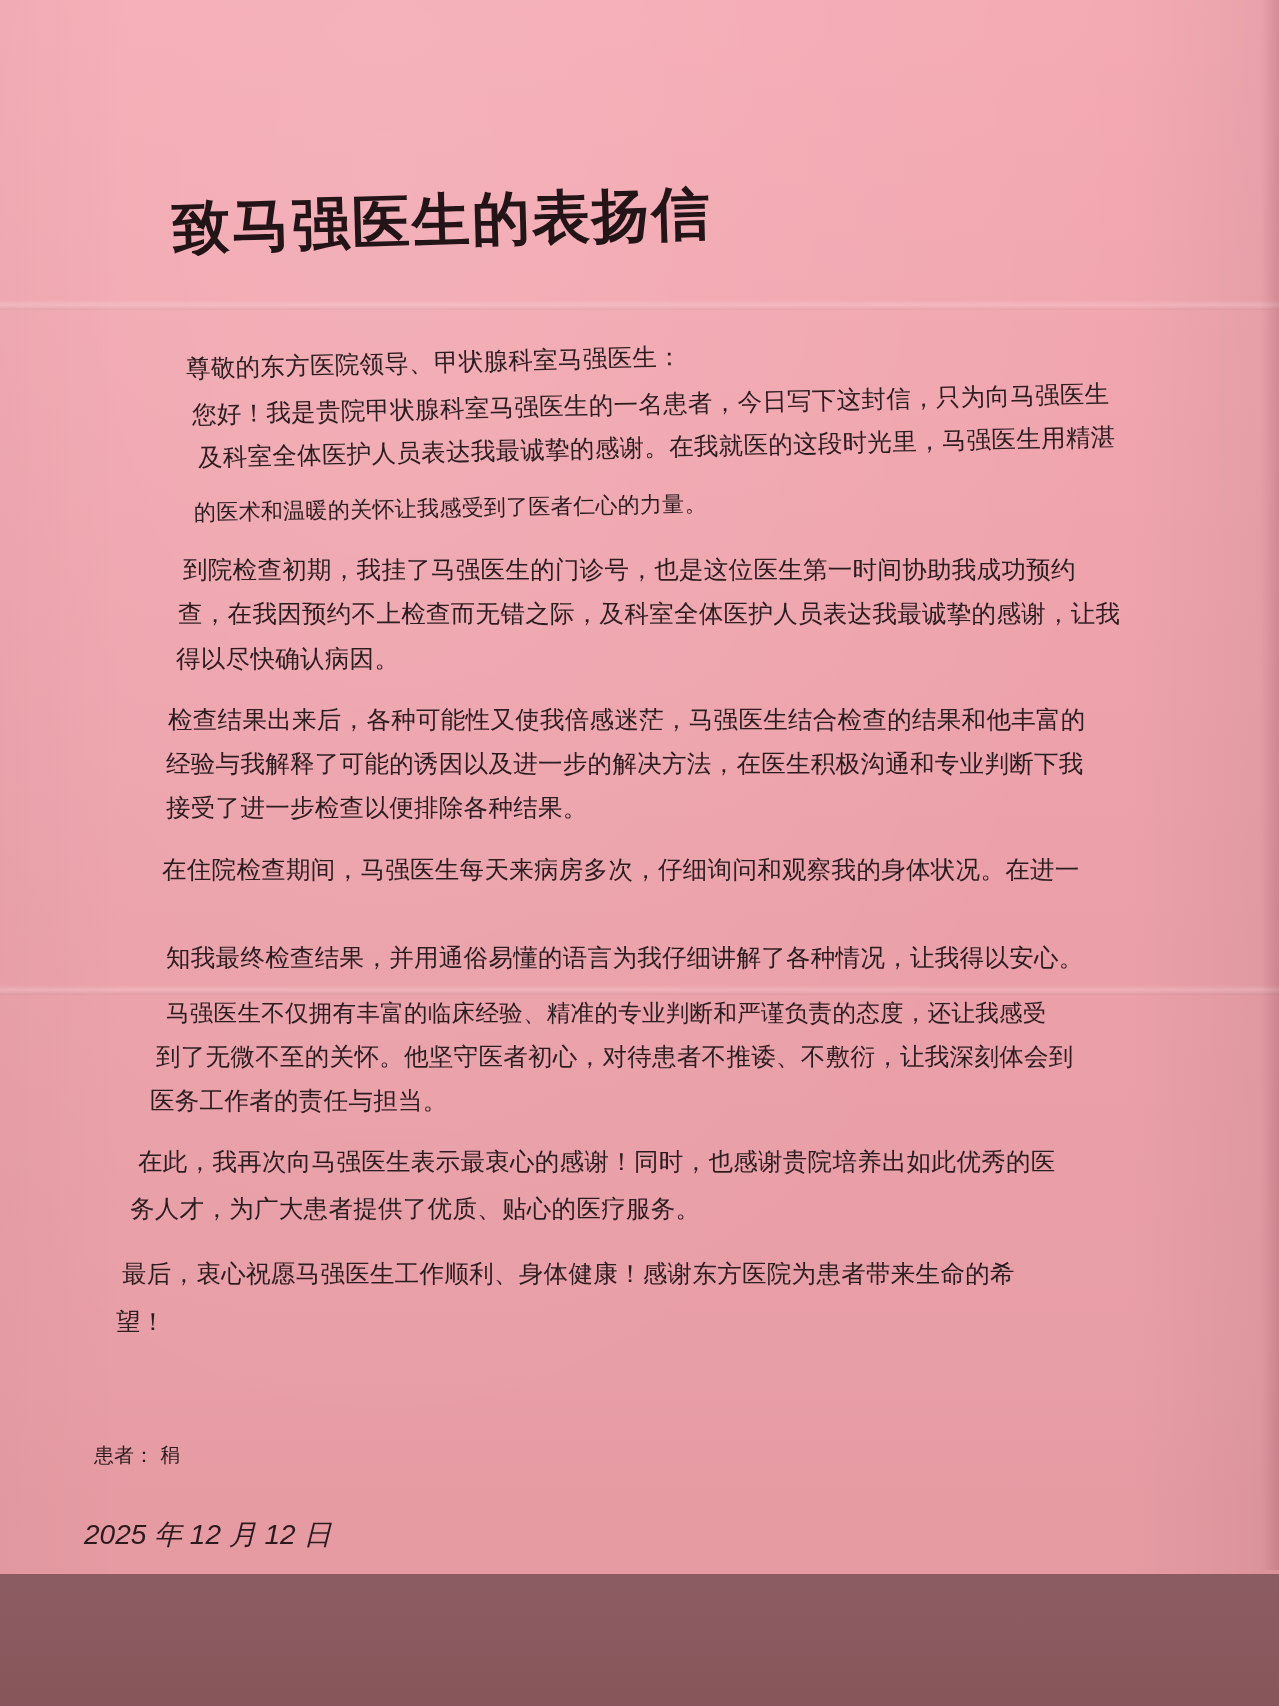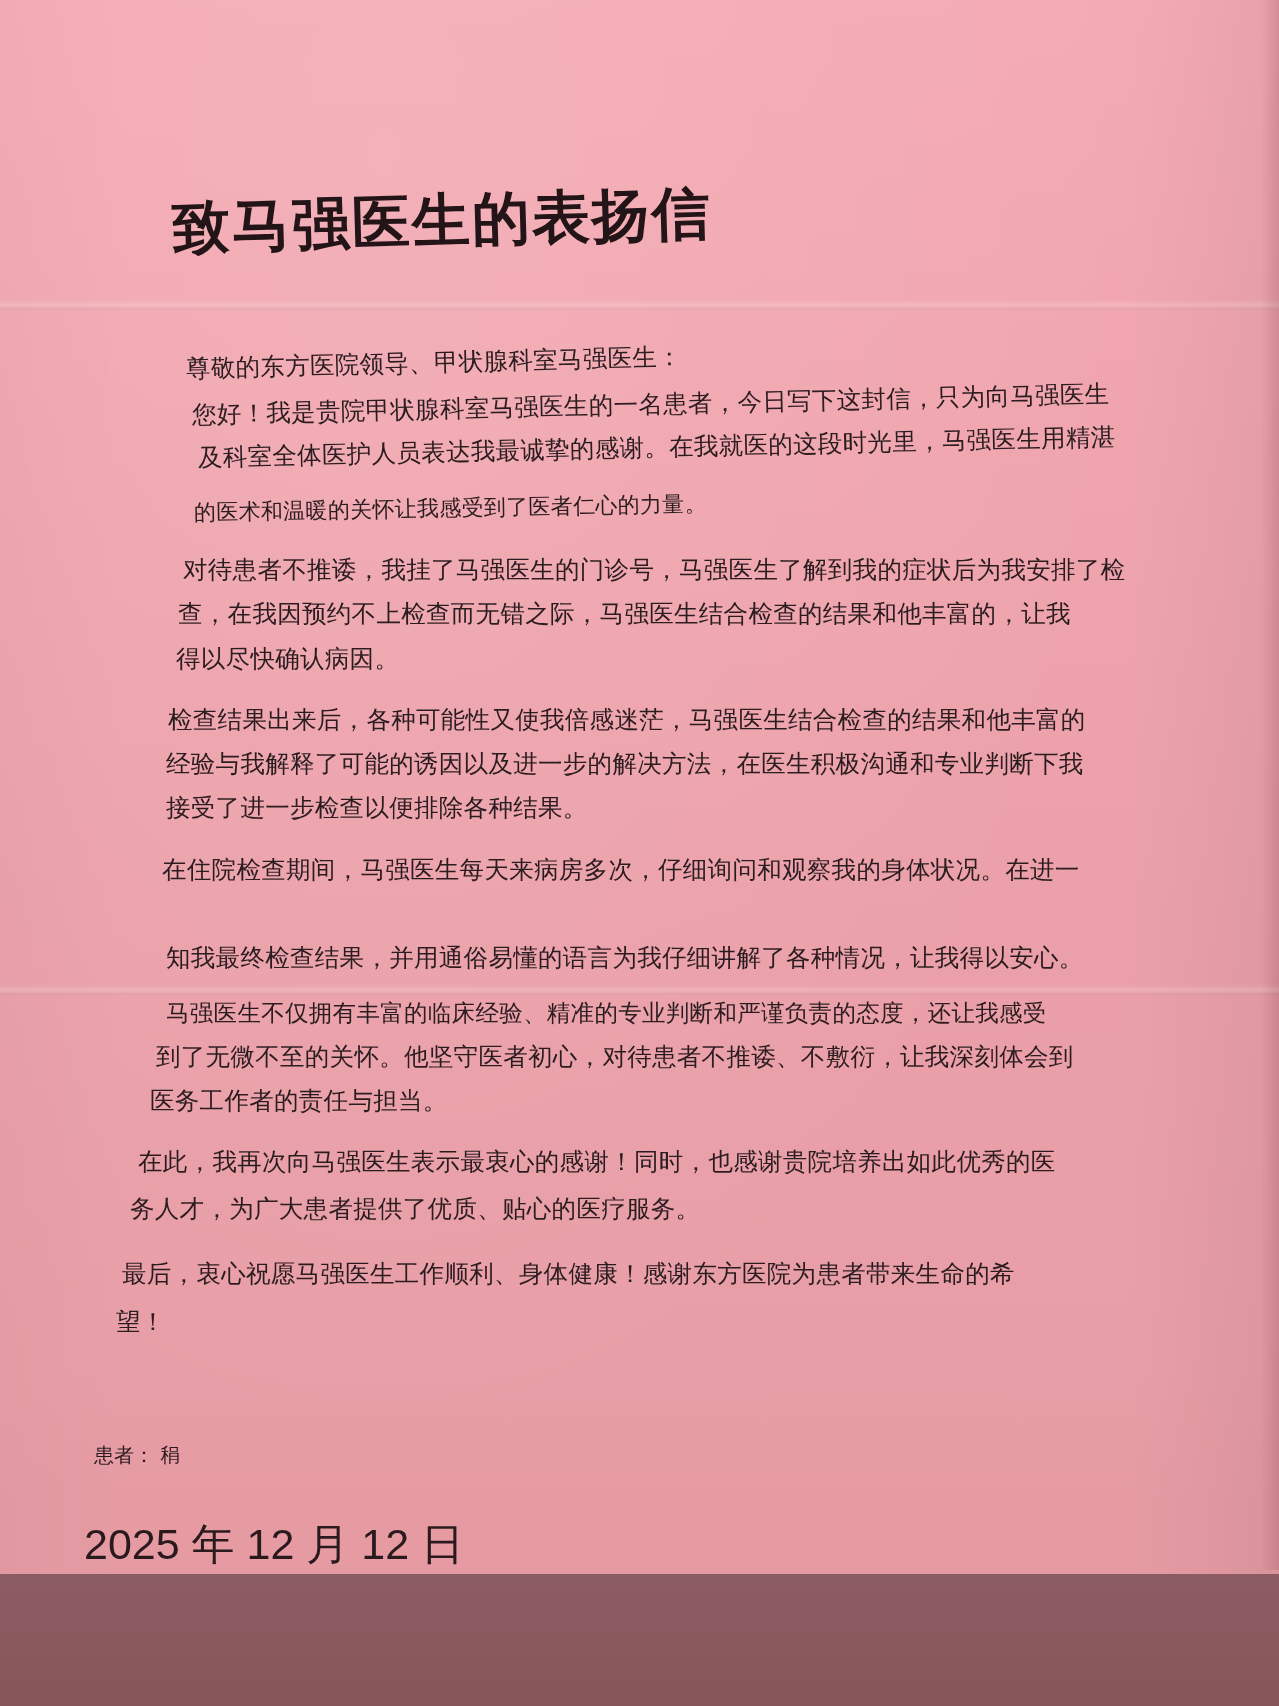--- a/index.html
+++ b/index.html
@@ -64,42 +64,42 @@
       white-space: nowrap;
       color: #2b1c20;
       letter-spacing: 0.3px;
     }
     .signature, .date {
       position: absolute;
       white-space: nowrap;
       color: #2a1a1e;
     }
     .signature { left: 94px; top: 1442px; font-size: 20px; }
-    .date { left: 84px; top: 1516px; font-size: 43px; font-family: "Liberation Sans", "DejaVu Sans", sans-serif; }
+    .date { left: 84px; top: 1516px; font-size: 28px; font-family: "Liberation Sans", "DejaVu Sans", sans-serif; font-style: italic; }
   </style>
 </head>
 <body>
 
 <div class="photo">
   <div class="paper-sheen"></div>
   <div class="fold-line" style="top:300px;"></div>
   <div class="fold-line" style="top:985px;"></div>
   <div class="right-edge"></div>
 
   <div class="content">
     <div class="title">致马强医生的表扬信</div>
 
     <div class="line" style="left:186px; top:352px; transform:rotate(-1.4deg); transform-origin:left center;">尊敬的东方医院领导、甲状腺科室马强医生：</div>
 
     <div class="line" style="left:192px; top:398px; transform:rotate(-1.3deg); transform-origin:left center;">您好！我是贵院甲状腺科室马强医生的一名患者，今日写下这封信，只为向马强医生</div>
     <div class="line" style="left:198px; top:441px; transform:rotate(-1.3deg); transform-origin:left center;">及科室全体医护人员表达我最诚挚的感谢。在我就医的这段时光里，马强医生用精湛</div>
     <div class="line" style="left:194px; top:498px; font-size:22px; transform:rotate(-1.0deg); transform-origin:left center;">的医术和温暖的关怀让我感受到了医者仁心的力量。</div>
 
-    <div class="line" style="left:183px; top:553px;">对待患者不推诿，我挂了马强医生的门诊号，马强医生了解到我的症状后为我安排了检</div>
-    <div class="line" style="left:178px; top:597px;">查，在我因预约不上检查而无错之际，马强医生结合检查的结果和他丰富的，让我</div>
+    <div class="line" style="left:183px; top:553px;">到院检查初期，我挂了马强医生的门诊号，也是这位医生第一时间协助我成功预约</div>
+    <div class="line" style="left:178px; top:597px;">查，在我因预约不上检查而无错之际，及科室全体医护人员表达我最诚挚的感谢，让我</div>
     <div class="line" style="left:176px; top:642px;">得以尽快确认病因。</div>
 
     <div class="line" style="left:168px; top:703px;">检查结果出来后，各种可能性又使我倍感迷茫，马强医生结合检查的结果和他丰富的</div>
     <div class="line" style="left:166px; top:747px;">经验与我解释了可能的诱因以及进一步的解决方法，在医生积极沟通和专业判断下我</div>
     <div class="line" style="left:166px; top:791px;">接受了进一步检查以便排除各种结果。</div>
 
     <div class="line" style="left:162px; top:853px;">在住院检查期间，马强医生每天来病房多次，仔细询问和观察我的身体状况。在进一</div>
     <div class="line" style="left:166px; top:941px;">知我最终检查结果，并用通俗易懂的语言为我仔细讲解了各种情况，让我得以安心。</div>
 
     <div class="line" style="left:166px; top:997px; font-size:23.5px;text-align:center;">马强医生不仅拥有丰富的临床经验、精准的专业判断和严谨负责的态度，还让我感受</div>

